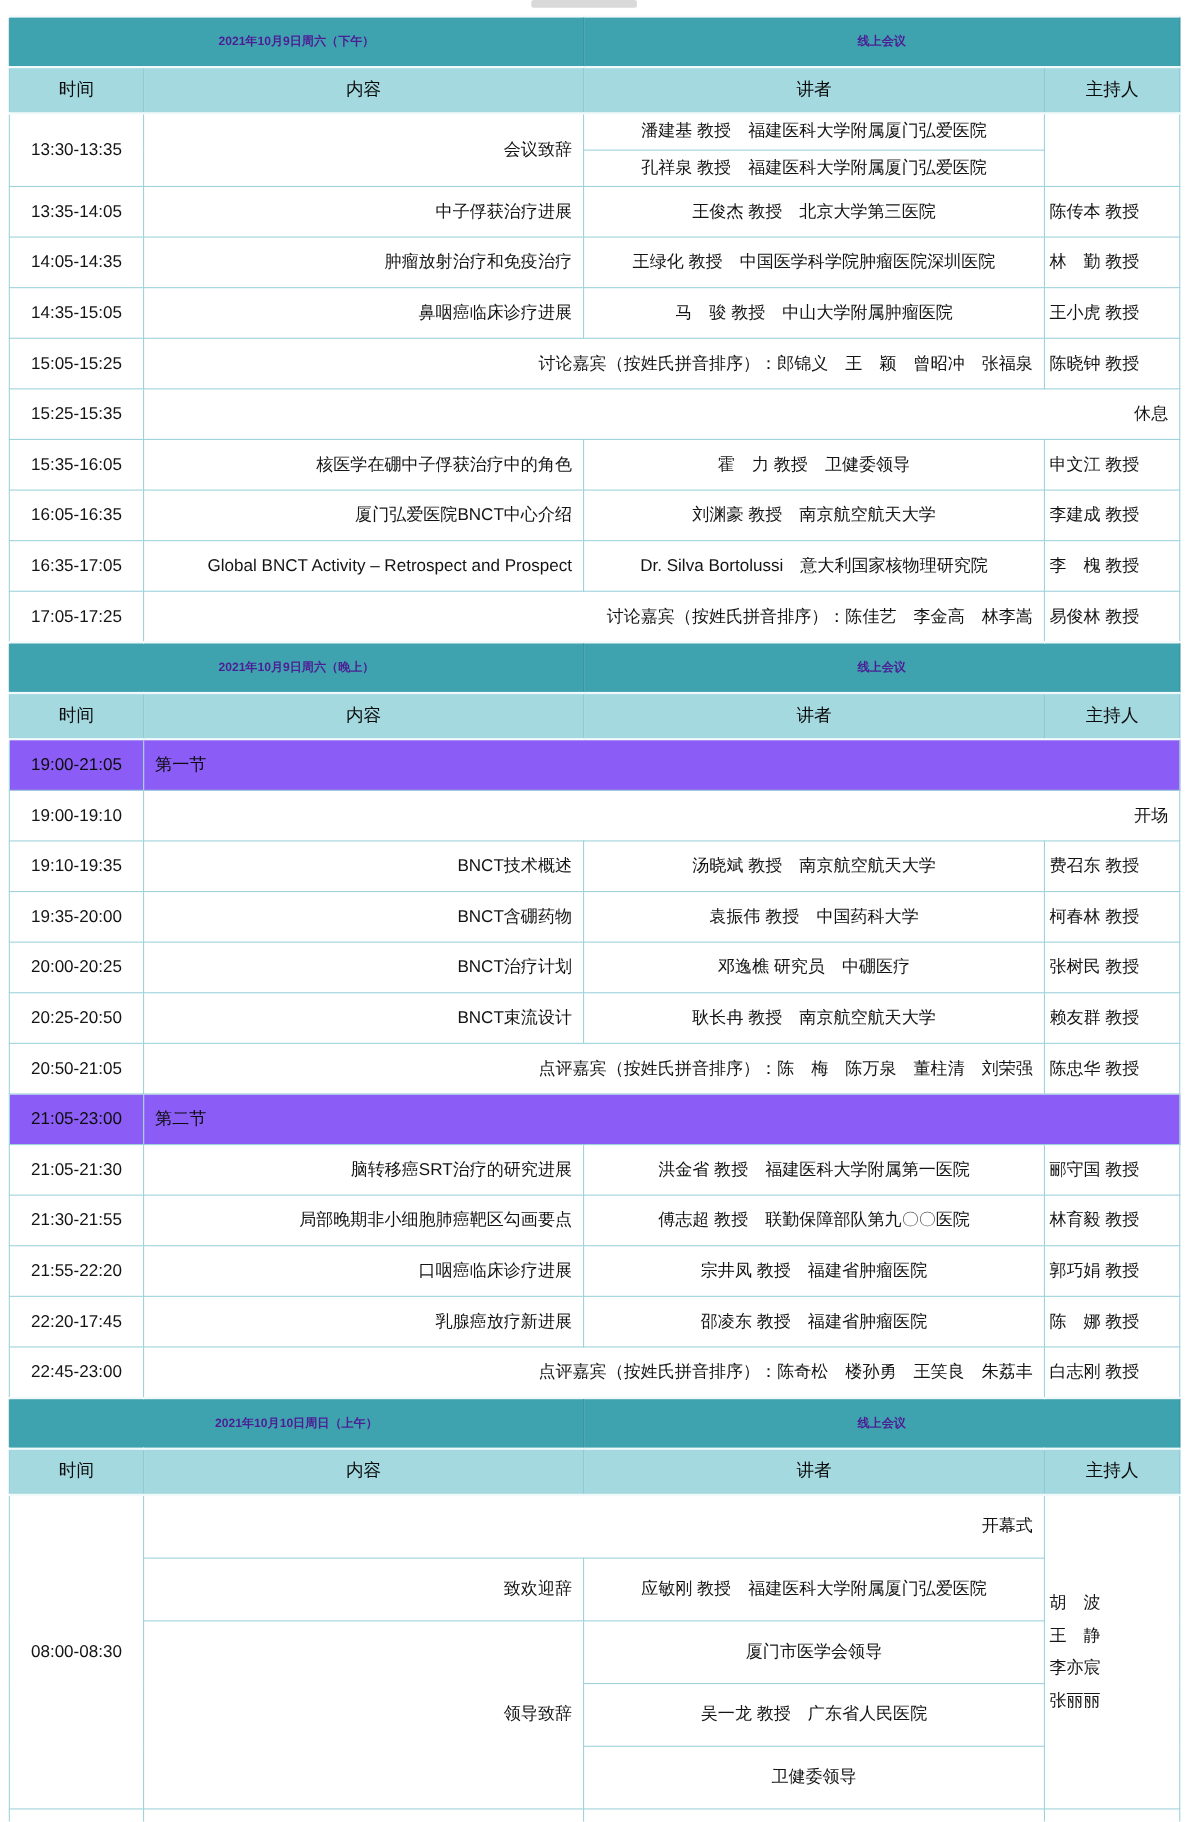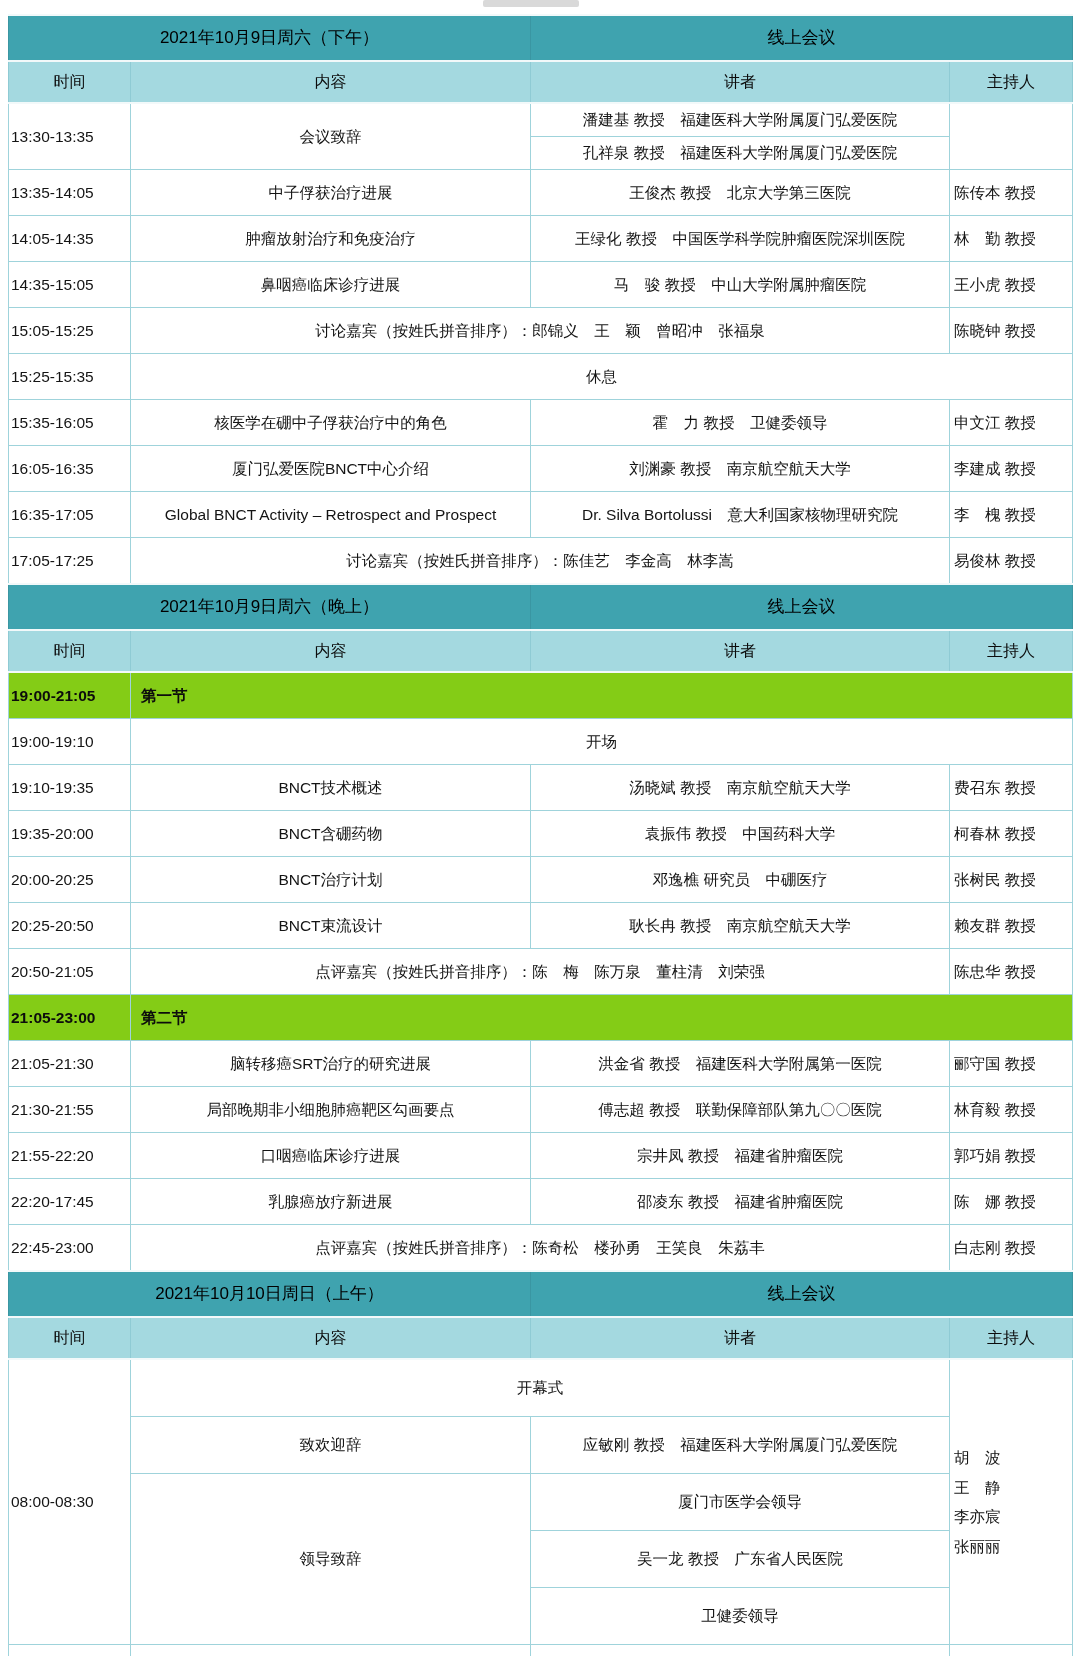--- a/index.html
+++ b/index.html
@@ -23,37 +23,37 @@
 
   td{
     border:1px solid #9fd3db;
     font-size:15.5px;line-height:1.3;
     padding:6px 10px;vertical-align:middle;
     word-break:break-word;background:#ffffff;
   }
   tr.band td{
     background:#3fa3af;border-color:#3a96a2;
     border-bottom:2px solid #f2f9fa;border-top:2px solid #f2f9fa;
-    font-weight:normal;font-size:17px;text-align:center;
-    height:36px;padding:4px;color:#000000;
+    font-weight:bold;font-size:11px;text-align:center;
+    height:36px;padding:4px;color:#4c1d95;
   }
   tr.colhdr td{
     background:#a4d9e0;border-color:#8fcbd4;
     border-bottom:2px solid #f2f9fa;
     font-weight:normal;font-size:16px;text-align:center;
     height:32px;padding:4px;color:#0c0c0c;
   }
   tr.section td{
-    background:#84cc16;border-color:#9fd3db;
-    font-weight:bold;color:#0c0c0c;
+    background:#8b5cf6;border-color:#9fd3db;
+    font-weight:normal;color:#0c0c0c;
   }
   tr.section td.title{}
-  td.time{padding:6px 2px;height:33px}
+  td.time{text-align:center;padding:6px 2px;height:33px}
   td.host{padding:6px 4px}
-  td.content{text-align:center}
+  td.content{text-align:right}
   td.speaker{text-align:center}
   td.sub{height:44px}
   td.host .host-line{line-height:1.9}
 </style>
 </head>
 <body>
 
 <div class="top-smudge"></div>
 
 <table class="schedule">

